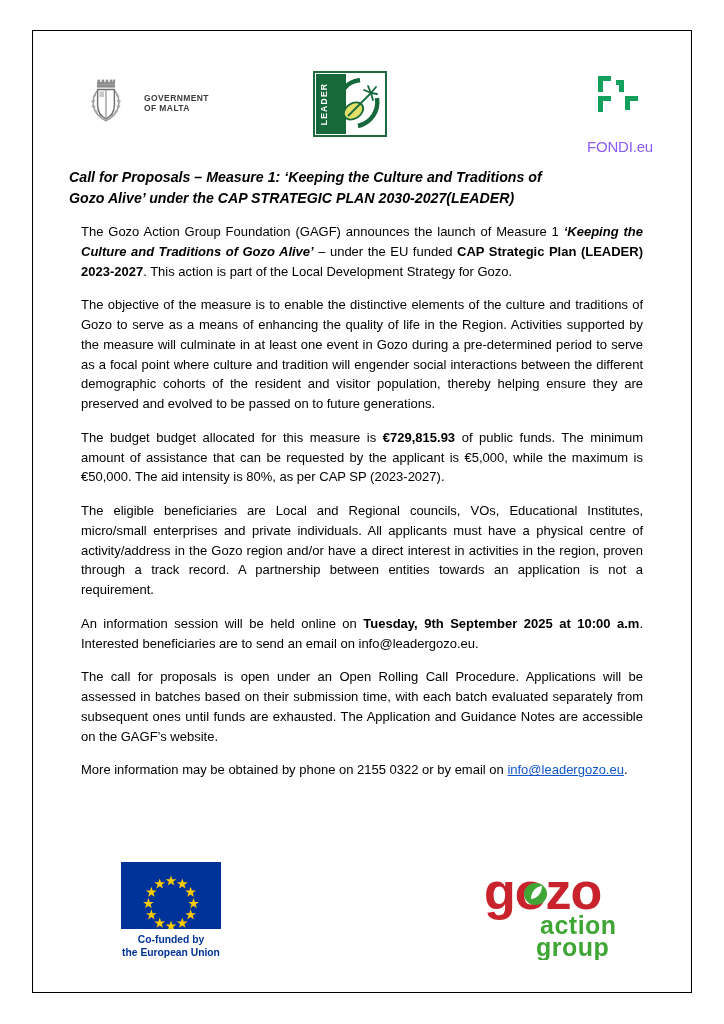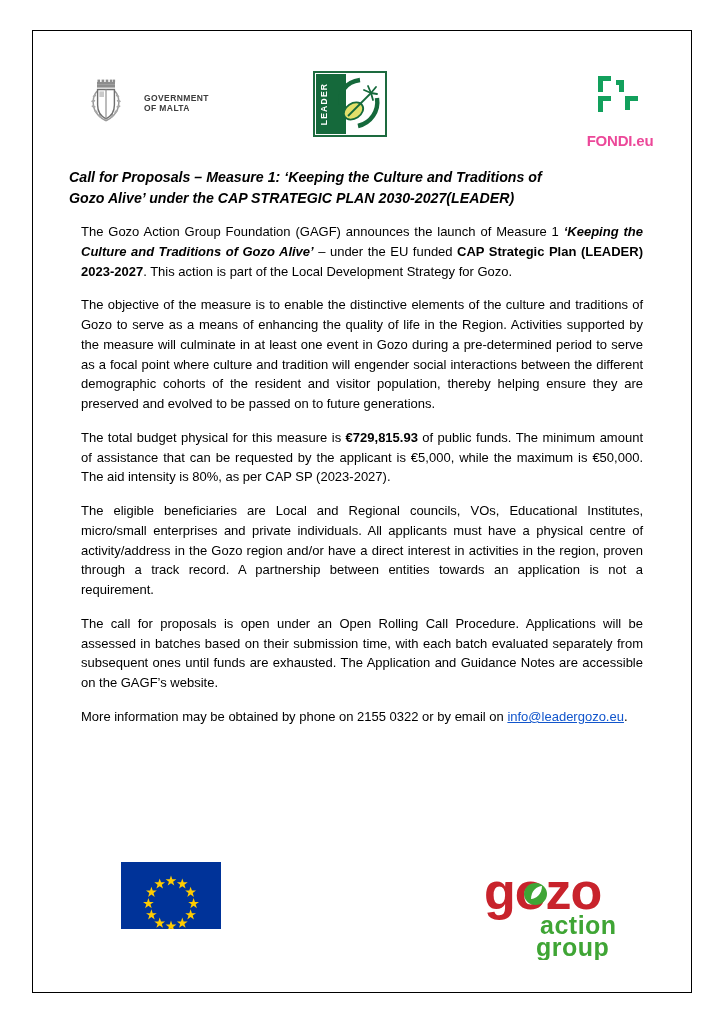--- a/index.html
+++ b/index.html
@@ -68,24 +68,24 @@
 
   .logo-fondi {
     position: absolute;
     left: 508px;
     top: 3px;
     text-align: center;
     width: 110px;
   }
   .fondi-text {
     font-size: 15px;
-    font-weight: bold;
-    color: #ec4899;
+    font-weight: normal;
+    color: #8b5cf6;
     letter-spacing: -0.2px;
-    margin-top: 14px;
+    margin-top: 20px;
   }
 
   
   .doc-title {
     margin: 18px 12px 0 12px;
     font-weight: bold;
     font-style: italic;
     font-size: 14.2px;
     line-height: 1.45;
   }
@@ -234,24 +234,25 @@
       <span class="l1">Call for Proposals – Measure 1: ‘Keeping the Culture and Traditions of</span>
       <span class="l2">Gozo Alive’ under the CAP STRATEGIC PLAN 2030-2027(LEADER)</span>
     </div>
 
     <div class="body-area">
 
       <p class="para"><span>The Gozo Action Group Foundation (GAGF) announces the launch of Measure 1 </span><span class="bi">‘Keeping the Culture and Traditions of Gozo Alive’</span><span> – under the EU funded </span><span class="b">CAP Strategic Plan (LEADER) 2023-2027</span><span>. This action is part of the Local Development Strategy for Gozo.</span></p>
 
       <p class="para">The objective of the measure is to enable the distinctive elements of the culture and traditions of Gozo to serve as a means of enhancing the quality of life in the Region. Activities supported by the measure will culminate in at least one event in Gozo during a pre-determined period to serve as a focal point where culture and tradition will engender social interactions between the different demographic cohorts of the resident and visitor population, thereby helping ensure they are preserved and evolved to be passed on to future generations.</p>
 
-      <p class="para"><span>The total budget physical for this measure is </span><span class="b">€729,815.93</span><span> of public funds. The minimum amount of assistance that can be requested by the applicant is €5,000, while the maximum is €50,000. The aid intensity is 80%, as per CAP SP (2023-2027).</span></p>
+      <p class="para"><span>The budget budget allocated for this measure is </span><span class="b">€729,815.93</span><span> of public funds. The minimum amount of assistance that can be requested by the applicant is €5,000, while the maximum is €50,000. The aid intensity is 80%, as per CAP SP (2023-2027).</span></p>
 
       <p class="para">The eligible beneficiaries are Local and Regional councils, VOs, Educational Institutes, micro/small enterprises and private individuals. All applicants must have a physical centre of activity/address in the Gozo region and/or have a direct interest in activities in the region, proven through a track record. A partnership between entities towards an application is not a requirement.</p>
 
+      <p class="para"><span>An information session will be held online on </span><span class="b">Tuesday, 9th September 2025 at 10:00 a.m</span><span>. Interested beneficiaries are to send an email on info@leadergozo.eu.</span></p>
 
       <p class="para">The call for proposals is open under an Open Rolling Call Procedure. Applications will be assessed in batches based on their submission time, with each batch evaluated separately from subsequent ones until funds are exhausted. The Application and Guidance Notes are accessible on the GAGF’s website.</p>
 
       <p class="para"><span>More information may be obtained by phone on 2155 0322 or by email on </span><a class="link" href="#">info@leadergozo.eu</a><span>.</span></p>
     </div>
 
     <div class="footer-row">
 
       <div class="eu-block">
         <div class="eu-flag">
@@ -266,20 +267,22 @@
               <polygon points="61.3,55.6 62.6,59.5 66.7,59.5 63.4,61.9 64.6,65.8 61.3,63.4 58,65.8 59.2,61.9 55.9,59.5 60,59.5"></polygon>
               <polygon points="50,58.6 51.3,62.5 55.4,62.5 52.1,64.9 53.3,68.8 50,66.4 46.7,68.8 47.9,64.9 44.6,62.5 48.7,62.5"></polygon>
               <polygon points="38.7,55.6 40,59.5 44.1,59.5 40.8,61.9 42,65.8 38.7,63.4 35.4,65.8 36.6,61.9 33.3,59.5 37.4,59.5"></polygon>
               <polygon points="30.4,47.3 31.7,51.2 35.8,51.2 32.5,53.6 33.7,57.5 30.4,55.1 27.1,57.5 28.3,53.6 25,51.2 29.1,51.2"></polygon>
               <polygon points="27.4,36 28.7,39.9 32.8,39.9 29.5,42.3 30.7,46.2 27.4,43.8 24.1,46.2 25.3,42.3 22,39.9 26.1,39.9"></polygon>
               <polygon points="30.4,24.7 31.7,28.6 35.8,28.6 32.5,31 33.7,34.9 30.4,32.5 27.1,34.9 28.3,31 25,28.6 29.1,28.6"></polygon>
               <polygon points="38.7,16.4 40,20.3 44.1,20.3 40.8,22.7 42,26.6 38.7,24.2 35.4,26.6 36.6,22.7 33.3,20.3 37.4,20.3"></polygon>
             </g>
           </svg>
         </div>
+        <div class="eu-caption">Co-funded by
+the European Union</div>
       </div>
 
       <div class="gozo-block">
         <svg width="175" height="96" viewBox="0 0 175 96">
           <text x="6" y="45" font-family="Liberation Sans, sans-serif" font-size="52" font-weight="bold" fill="#C8232C" letter-spacing="-1">gozo</text>
 
           <ellipse cx="57.5" cy="30" rx="11.5" ry="11" fill="#3FA535"></ellipse>
           <path d="M53 35 C53 27,59 22,64 22 C64 30,58 35,53 35 Z" fill="#ffffff"></path>
           <text x="62" y="70" font-family="Liberation Sans, sans-serif" font-size="25" font-weight="bold" fill="#3FA535" letter-spacing="0.5">action</text>
           <text x="58" y="92" font-family="Liberation Sans, sans-serif" font-size="25" font-weight="bold" fill="#3FA535" letter-spacing="0.5">group</text>

